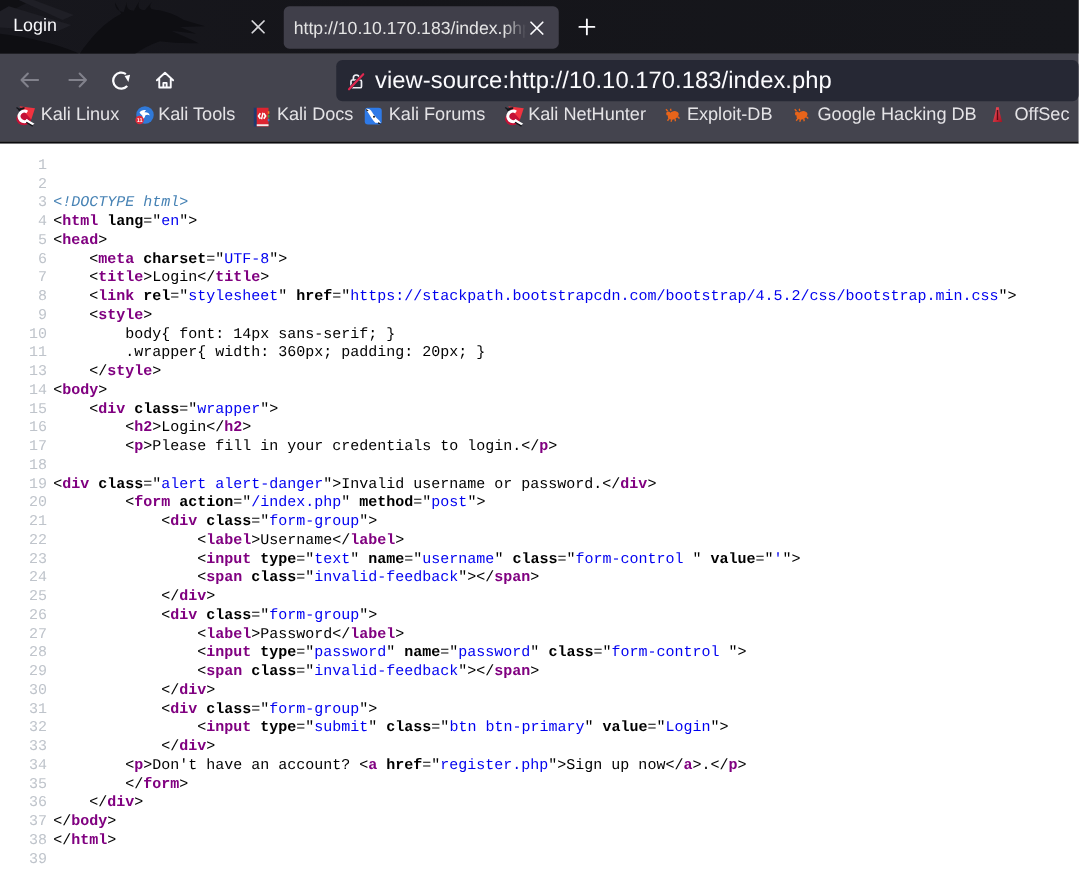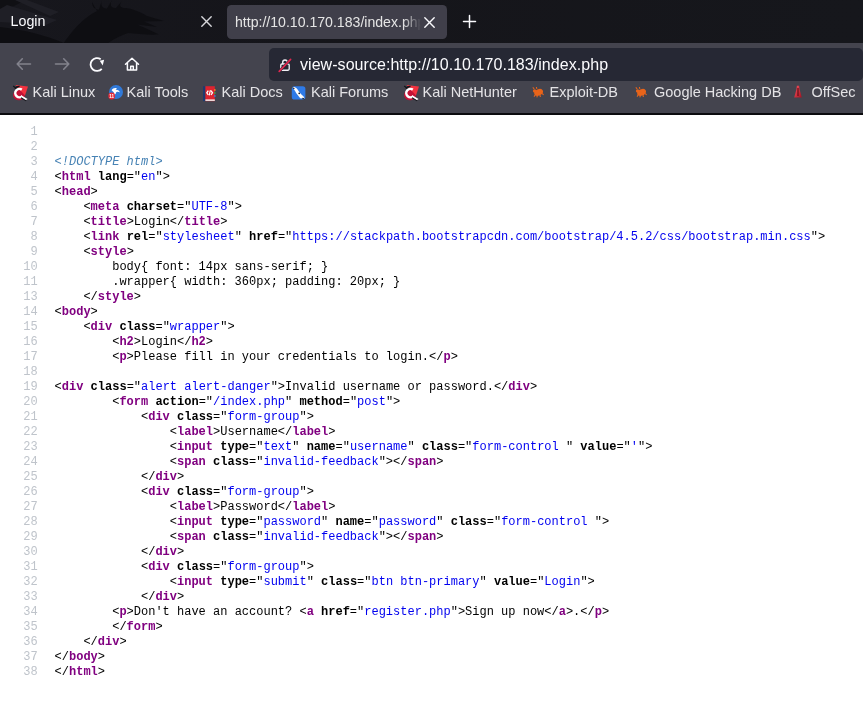--- a/index.html
+++ b/index.html
@@ -7,26 +7,26 @@
 .abs{position:absolute}
 #tabbar{position:absolute;left:0;top:0;width:863px;height:43px;background:#101015;overflow:hidden}
 #toolbar{position:absolute;left:0;top:43px;width:863px;height:41px;background:#44444e}
 #bookbar{position:absolute;left:0;top:84px;width:863px;height:29px;background:#44444e}
 #sep{position:absolute;left:0;top:113px;width:863px;height:2px;background:#0b0b0e}
 #content{position:absolute;left:0;top:115px;width:863px;height:601px;background:#fff;overflow:hidden;padding-top:9.7px;box-sizing:border-box}
 #tabtext{position:absolute;left:10.5px;top:0;height:43px;line-height:43px;color:#fbfbfe;font-size:14.3px}
 #seltab{position:absolute;left:226.5px;top:4.5px;width:220px;height:34px;background:#403f4a;border-radius:4.5px}
 #seltabtxt{position:absolute;left:8.5px;top:0;width:190px;height:34px;line-height:34px;color:#e5e5e5;font-size:14.1px;overflow:hidden;white-space:nowrap;-webkit-mask-image:linear-gradient(to right,#000 168px,transparent 186px);mask-image:linear-gradient(to right,#000 168px,transparent 186px)}
 #urlbar{position:absolute;left:268.5px;top:47.5px;width:594.5px;height:33px;background:#262834;border-radius:5px}
-#urltxt{position:absolute;left:31.5px;top:0;height:33px;line-height:33px;color:#fbfbfe;font-size:16px;letter-spacing:.05px;white-space:nowrap}
+#urltxt{position:absolute;left:31.5px;top:0;height:33px;line-height:33px;color:#fbfbfe;font-size:19px;letter-spacing:.05px;white-space:nowrap}
 .bm{position:absolute;top:84px;height:29px;display:flex;align-items:flex-start;color:#e4e3e6;font-size:14.5px;white-space:nowrap}
 
 .ln{display:flex;height:15px;line-height:15px;font-family:"Liberation Mono",monospace;font-size:12px;white-space:pre}
 .num{width:37.6px;text-align:right;color:#bfc4cb;flex:none}
-.c{margin-left:17px}
+.c{margin-left:5px}
 .t{color:#800080;font-weight:bold}
 .a{font-weight:bold}
 .v{color:#0000f0}
 .u{color:#0000ee;}
 .d{color:#4682b4;font-style:italic}
 </style>
 </head>
 <body>
 <div id="tabbar">
 <svg width="863" height="43" style="position:absolute;left:0;top:0">
@@ -212,13 +212,14 @@
 <div class="ln"><span class="num">29</span><span class="c">                &lt;<span class="t">span</span> <span class="a">class</span>="<span class="v">invalid-feedback</span>"&gt;&lt;/<span class="t">span</span>&gt;</span></div>
 <div class="ln"><span class="num">30</span><span class="c">            &lt;/<span class="t">div</span>&gt;</span></div>
 <div class="ln"><span class="num">31</span><span class="c">            &lt;<span class="t">div</span> <span class="a">class</span>="<span class="v">form-group</span>"&gt;</span></div>
 <div class="ln"><span class="num">32</span><span class="c">                &lt;<span class="t">input</span> <span class="a">type</span>="<span class="v">submit</span>" <span class="a">class</span>="<span class="v">btn btn-primary</span>" <span class="a">value</span>="<span class="v">Login</span>"&gt;</span></div>
 <div class="ln"><span class="num">33</span><span class="c">            &lt;/<span class="t">div</span>&gt;</span></div>
 <div class="ln"><span class="num">34</span><span class="c">        &lt;<span class="t">p</span>&gt;Don't have an account? &lt;<span class="t">a</span> <span class="a">href</span>="<span class="u">register.php</span>"&gt;Sign up now&lt;/<span class="t">a</span>&gt;.&lt;/<span class="t">p</span>&gt;</span></div>
 <div class="ln"><span class="num">35</span><span class="c">        &lt;/<span class="t">form</span>&gt;</span></div>
 <div class="ln"><span class="num">36</span><span class="c">    &lt;/<span class="t">div</span>&gt;</span></div>
 <div class="ln"><span class="num">37</span><span class="c">&lt;/<span class="t">body</span>&gt;</span></div>
 <div class="ln"><span class="num">38</span><span class="c">&lt;/<span class="t">html</span>&gt;</span></div>
+<div class="ln"><span class="num">39</span><span class="c"></span></div>
 </div>
 
 </body></html>

